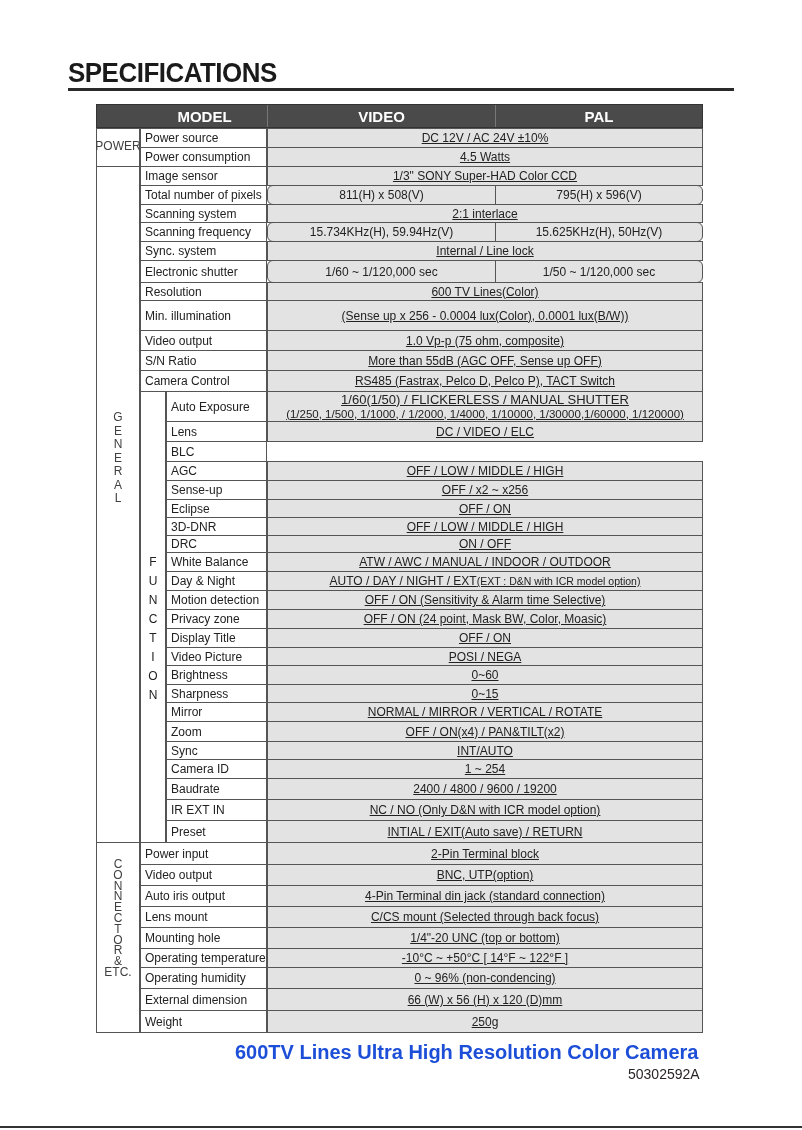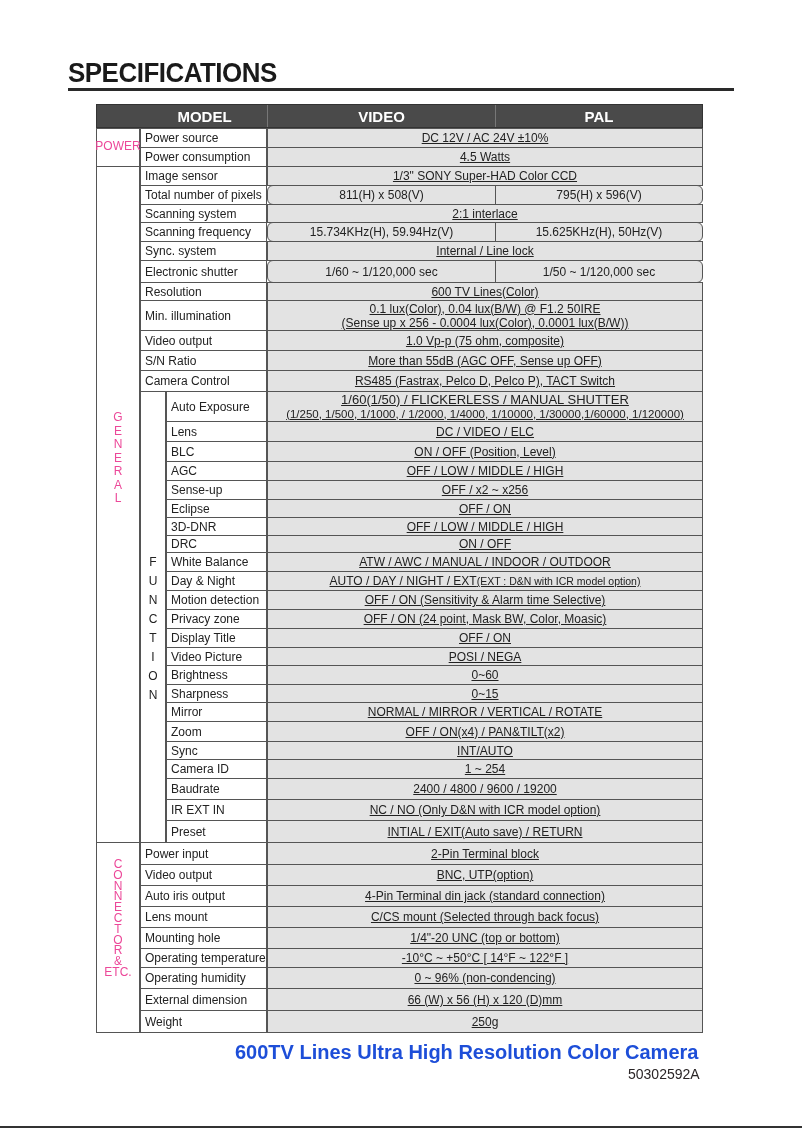--- a/index.html
+++ b/index.html
@@ -16,21 +16,21 @@
 
   .spec { position:absolute; left:96px; top:104px; width:607px; height:928px; }
   .hdr {
     position:absolute; left:0; top:0; width:607px; height:24px; background:#4a4a4a;
     border:1px solid #333; box-sizing:border-box;
   }
   .hdr span { position:absolute; top:0; height:22px; line-height:24px; color:#fff; font-weight:bold; font-size:15px; text-align:center; }
   .hdr .sep { position:absolute; top:0; width:1px; height:22px; background:#777; }
 
   .grp { position:absolute; left:0; width:44px; border:1px solid #555; box-sizing:border-box; background:#fff;
-         font-size:12px; text-align:center; color:#ec4899; }
+         font-size:12px; text-align:center; color:#404040; }
   .grp .v { position:absolute; left:0; width:42px; text-align:center; line-height:13.5px; }
   .sub { position:absolute; left:44px; width:26px; border:1px solid #555; box-sizing:border-box; background:#fff; }
   .sub .v { position:absolute; left:0; width:24px; text-align:center; font-size:12px; line-height:19px; }
 
   .row { position:absolute; left:44px; width:563px; }
   .row .lab {
     position:absolute; left:0; top:0; bottom:0; width:127px; background:#fff; border:1px solid #555; box-sizing:border-box;
     font-size:12px; padding-left:4px; display:flex; align-items:center; white-space:nowrap; overflow:hidden;
   }
   .row.indent .lab { left:26px; width:101px; }
@@ -149,21 +149,20 @@
     <div class="row" style="top: 178px; height: 19px;">
       <div class="lab">Resolution</div>
       <div class="val">
         <span>600 TV Lines(Color)</span>
       </div>
     </div>
     <div class="row" style="top: 196px; height: 31px;">
       <div class="lab">Min. illumination</div>
       <div class="val">
         <div class="two">
-          <span>0.1 lux(Color), 0.04 lux(B/W) @ F1.2 50IRE</span>
           <span>(Sense up x 256 -  0.0004 lux(Color), 0.0001 lux(B/W))</span>
         </div>
       </div>
     </div>
     <div class="row" style="top: 226px; height: 21px;">
       <div class="lab">Video output</div>
       <div class="val">
         <span>1.0 Vp-p (75 ohm, composite)</span>
       </div>
     </div>
@@ -189,23 +188,20 @@
       </div>
     </div>
     <div class="row indent" style="top: 317px; height: 21px;">
       <div class="lab">Lens</div>
       <div class="val">
         <span>DC / VIDEO / ELC</span>
       </div>
     </div>
     <div class="row indent" style="top: 337px; height: 21px;">
       <div class="lab">BLC</div>
-      <div class="val">
-        <span>ON / OFF (Position, Level)</span>
-      </div>
     </div>
     <div class="row indent" style="top: 357px; height: 20px;">
       <div class="lab">AGC</div>
       <div class="val">
         <span>OFF / LOW / MIDDLE  / HIGH</span>
       </div>
     </div>
     <div class="row indent" style="top: 376px; height: 20px;">
       <div class="lab">Sense-up</div>
       <div class="val">

